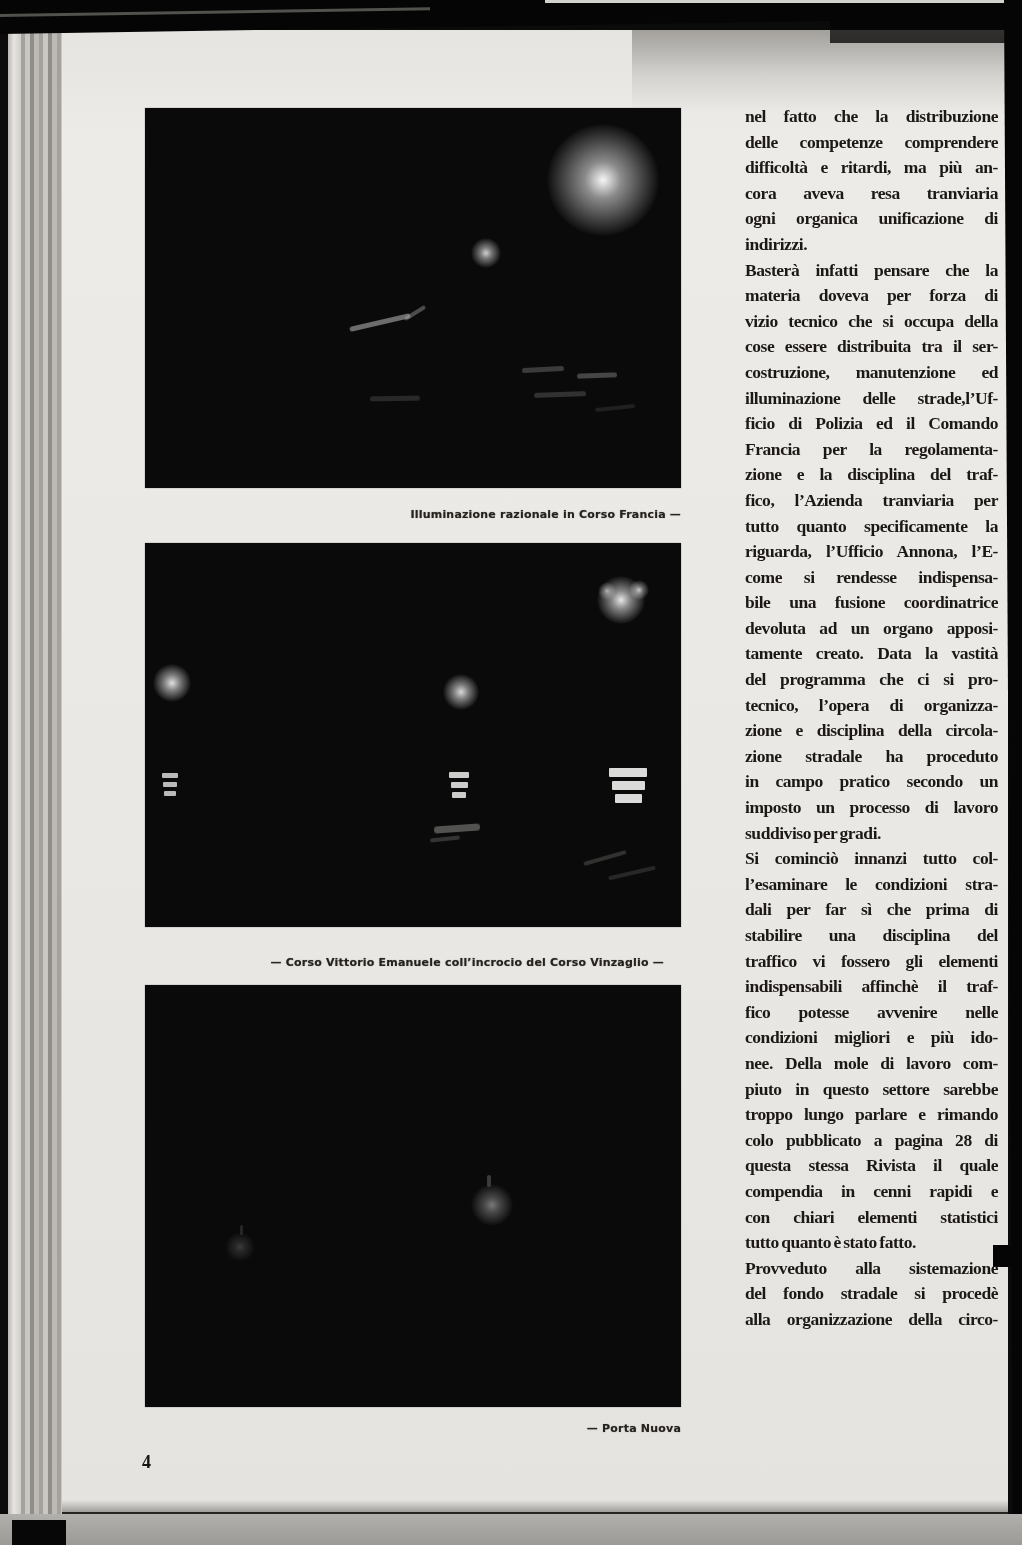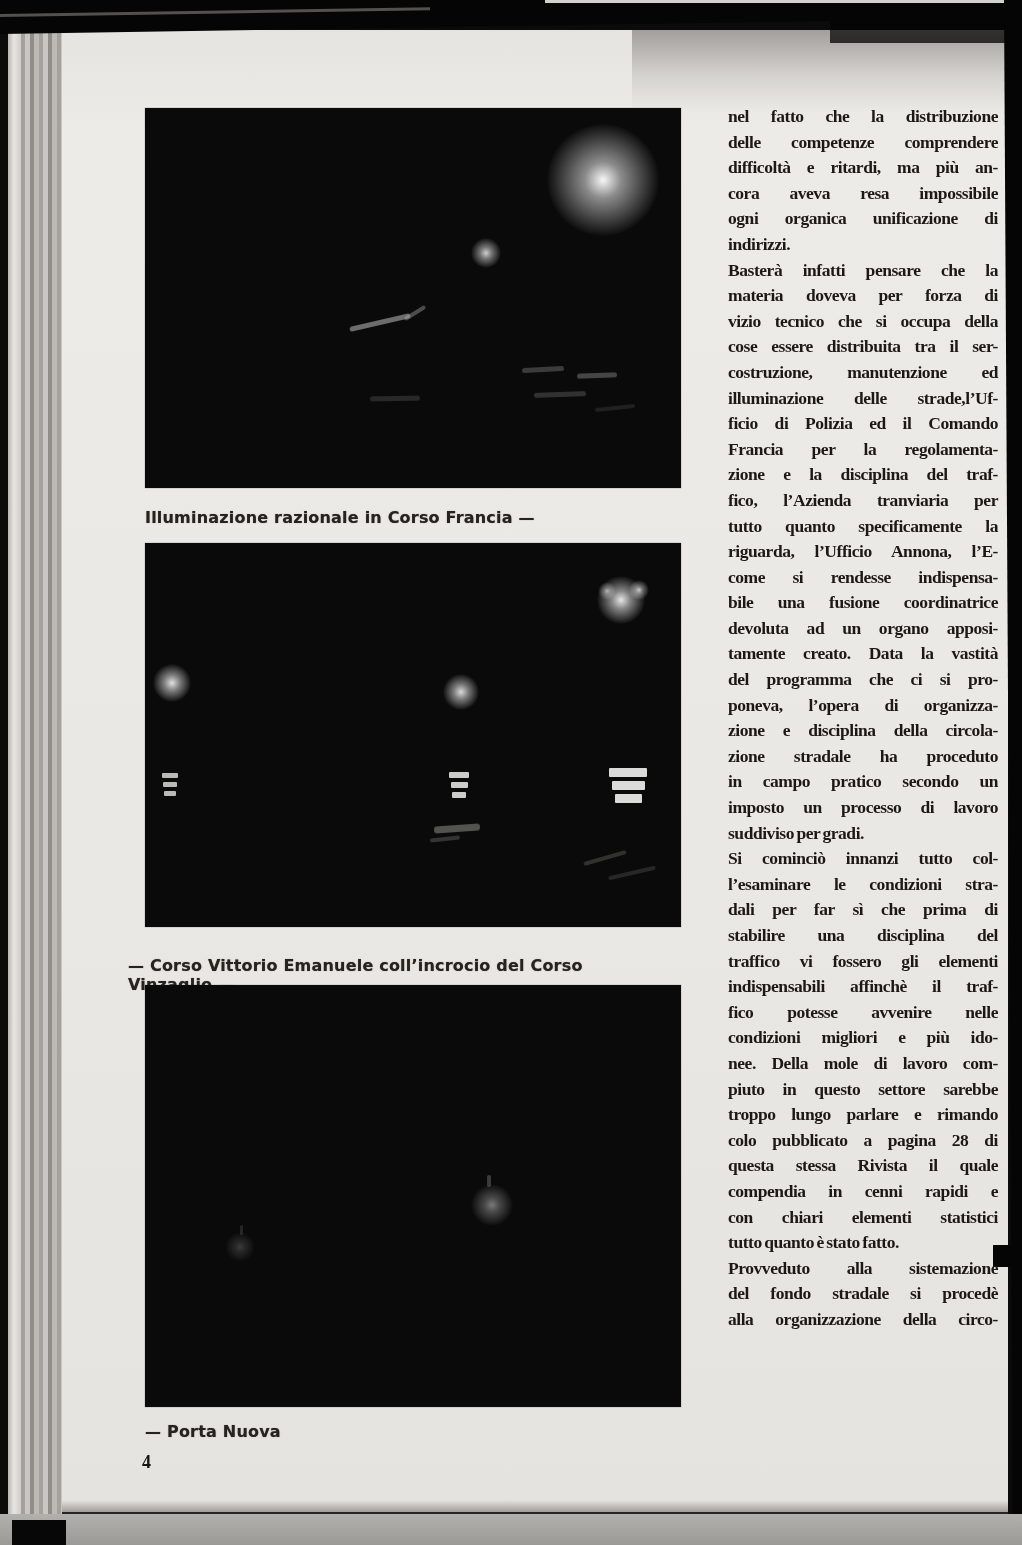--- a/index.html
+++ b/index.html
@@ -36,32 +36,32 @@
   .photo{position:absolute;background:#0a0a0a;overflow:hidden;box-shadow:0 0 1px rgba(0,0,0,.5);}
   #photo1{left:145px;top:108px;width:536px;height:380px;}
   #photo2{left:145px;top:543px;width:536px;height:384px;}
   #photo3{left:145px;top:985px;width:536px;height:422px;}
   .light{position:absolute;filter:blur(.7px);}
   .glow{border-radius:50%;}
   .dash{border-radius:3px;}
   .bar{margin:0 auto;border-radius:1px;}
 
   
-  .caption{position:absolute;width:536px;text-align:left;
-           font-family:"DejaVu Sans",sans-serif;font-weight:700;font-size:16px;
+  .caption{position:absolute;width:536px;text-align:right;
+           font-family:"DejaVu Sans",sans-serif;font-weight:700;font-size:11px;
            color:#26231f;letter-spacing:.2px;text-shadow:0 0 1px rgba(45,42,38,.55);}
   #cap1{left:145px;top:508px;}
   #cap2{left:128px;top:956px;}
   #cap3{left:145px;top:1422px;}
 
   
   .article{position:absolute;left:728px;top:104px;width:270px;color:#1b1815;
            font-family:"Liberation Serif",serif;font-weight:700;font-size:17.5px;
            letter-spacing:-.45px;word-spacing:-1.5px;}
-  .tline{height:25.6px;line-height:25.6px;text-align:justify;text-align-last:justify;overflow:visible;}
+  .tline{height:25.6px;line-height:25.6px;text-align:justify;text-align-last:justify;overflow:visible;margin-left:17px;}
   .tline.plast{text-align-last:left;}
 
   .pagenum{position:absolute;left:142px;top:1452px;font-family:"Liberation Serif",serif;
            font-weight:700;font-size:18px;color:#161412;}
 </style>
 </head>
 <body>
 
 <div class="scan">
 
@@ -128,41 +128,41 @@
       <div class="light dash" style="left: 342px; top: 190px; width: 4px; height: 12px; background: rgba(150, 150, 148, 0.35); transform: rotate(0deg);"></div>
       <div class="light glow" style="left: 80px; top: 247px; width: 30px; height: 30px; background: radial-gradient(circle, rgba(255, 255, 255, 0.2) 0%, rgba(255, 255, 255, 0.11) 27%, rgba(255, 255, 255, 0) 72%);"></div>
       <div class="light dash" style="left: 94.5px; top: 240px; width: 3px; height: 10px; background: rgba(120, 120, 118, 0.25); transform: rotate(0deg);"></div>
     </div>
   <div class="caption" id="cap3">— Porta Nuova</div>
 
   <div class="article">
       <div class="tline">nel fatto che la distribuzione</div>
       <div class="tline">delle competenze comprendere</div>
       <div class="tline">difficoltà e ritardi, ma più an-</div>
-      <div class="tline">cora aveva resa impossibile</div>
+      <div class="tline">cora aveva resa tranviaria</div>
       <div class="tline">ogni organica unificazione di</div>
       <div class="tline plast">indirizzi.</div>
       <div class="tline">Basterà infatti pensare che la</div>
       <div class="tline">materia doveva per forza di</div>
       <div class="tline">vizio tecnico che si occupa della</div>
       <div class="tline">cose essere distribuita tra il ser-</div>
       <div class="tline">costruzione, manutenzione ed</div>
       <div class="tline">illuminazione delle strade,l’Uf-</div>
       <div class="tline">ficio di Polizia ed il Comando</div>
       <div class="tline">Francia per la regolamenta-</div>
       <div class="tline">zione e la disciplina del traf-</div>
       <div class="tline">fico, l’Azienda tranviaria per</div>
       <div class="tline">tutto quanto specificamente la</div>
       <div class="tline">riguarda, l’Ufficio Annona, l’E-</div>
       <div class="tline">come si rendesse indispensa-</div>
       <div class="tline">bile una fusione coordinatrice</div>
       <div class="tline">devoluta ad un organo apposi-</div>
       <div class="tline">tamente creato. Data la vastità</div>
       <div class="tline">del programma che ci si pro-</div>
-      <div class="tline">poneva, l’opera di organizza-</div>
+      <div class="tline">tecnico, l’opera di organizza-</div>
       <div class="tline">zione e disciplina della circola-</div>
       <div class="tline">zione stradale ha proceduto</div>
       <div class="tline">in campo pratico secondo un</div>
       <div class="tline">imposto un processo di lavoro</div>
       <div class="tline plast">suddiviso per gradi.</div>
       <div class="tline">Si cominciò innanzi tutto col-</div>
       <div class="tline">l’esaminare le condizioni stra-</div>
       <div class="tline">dali per far sì che prima di</div>
       <div class="tline">stabilire una disciplina del</div>
       <div class="tline">traffico vi fossero gli elementi</div>

